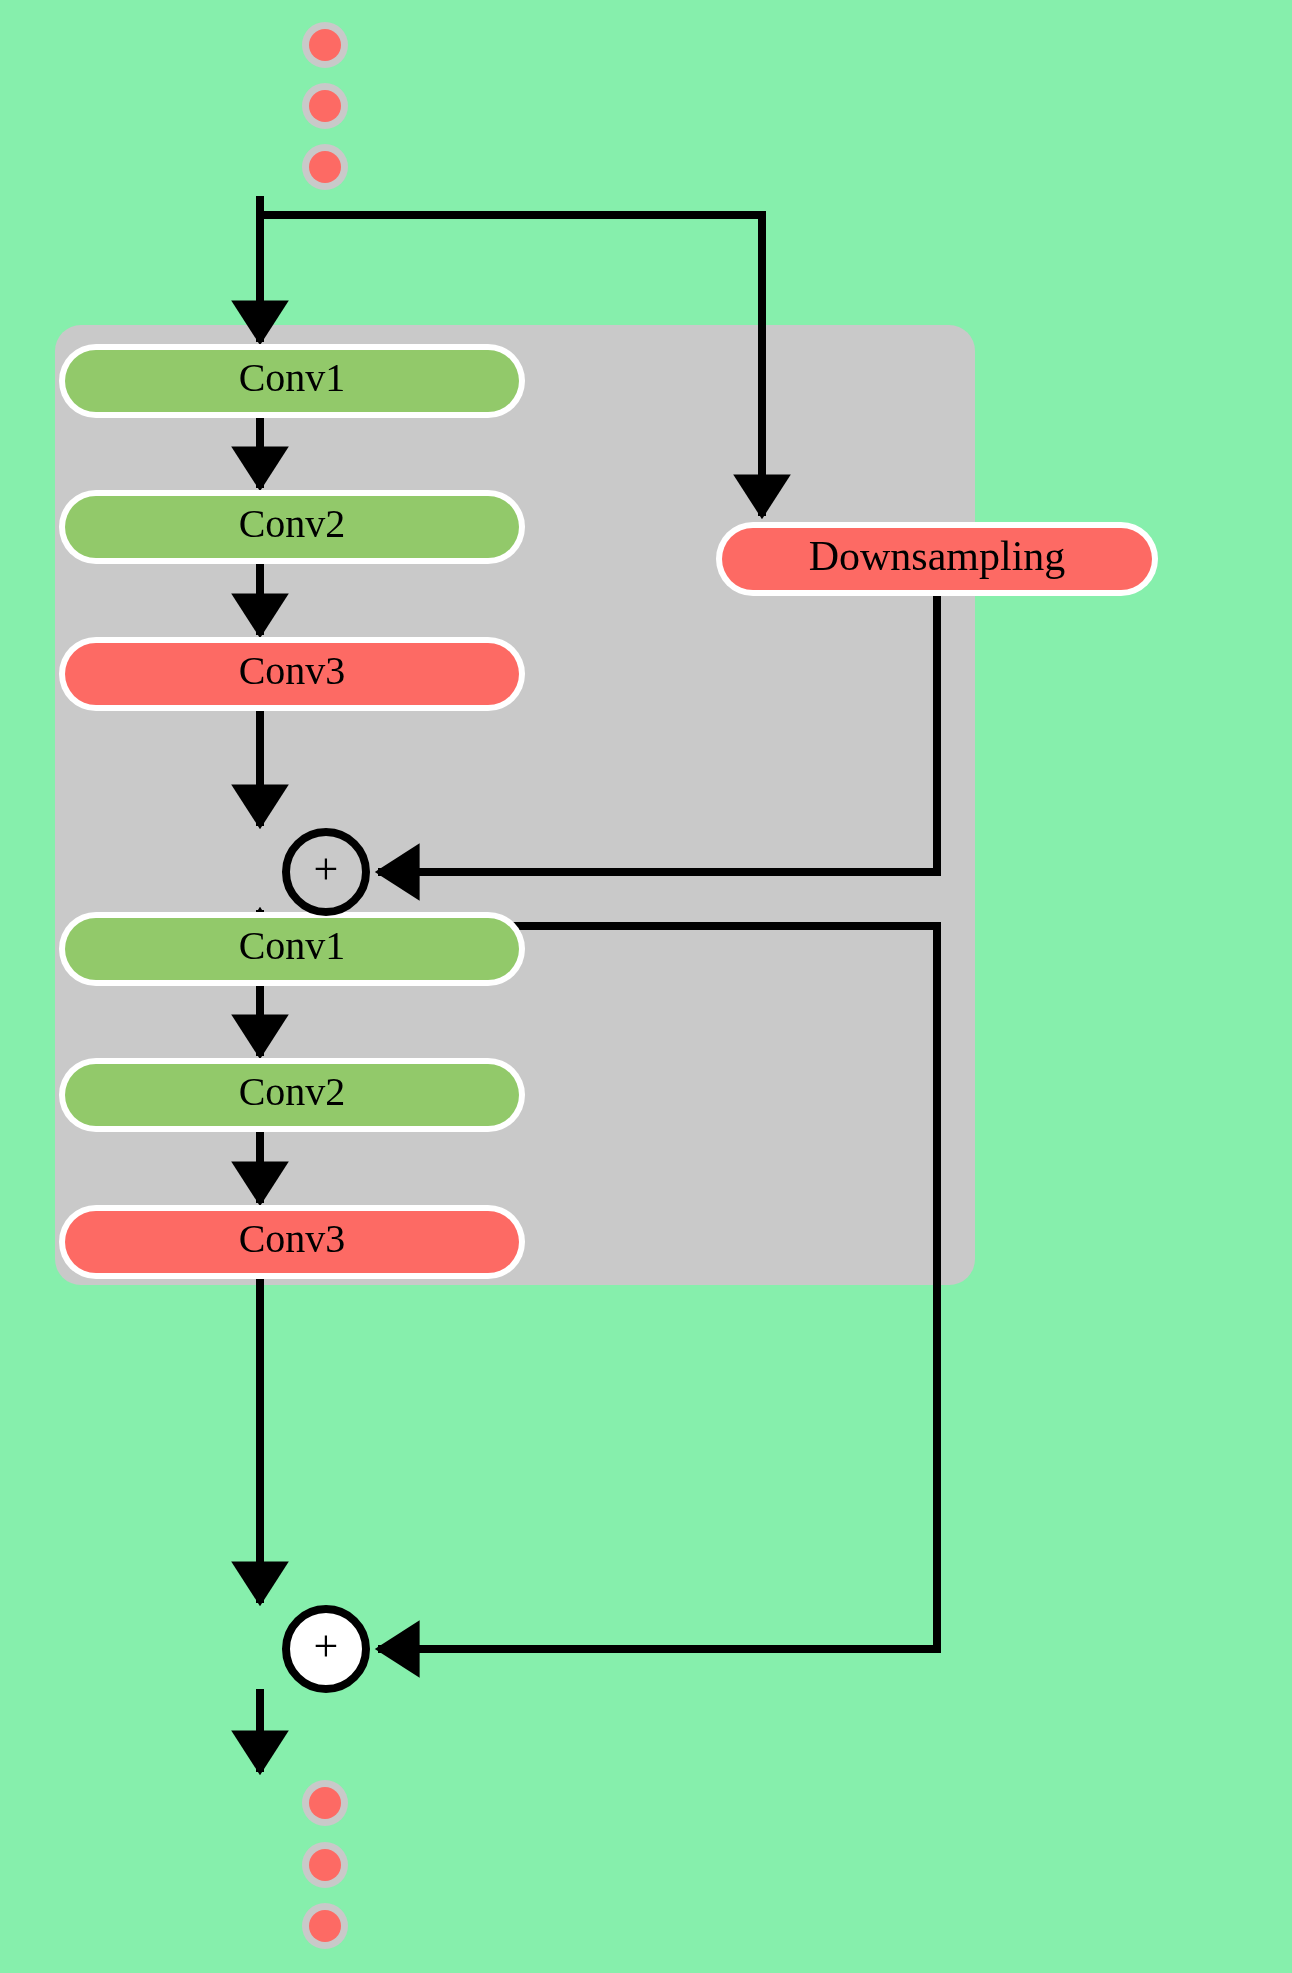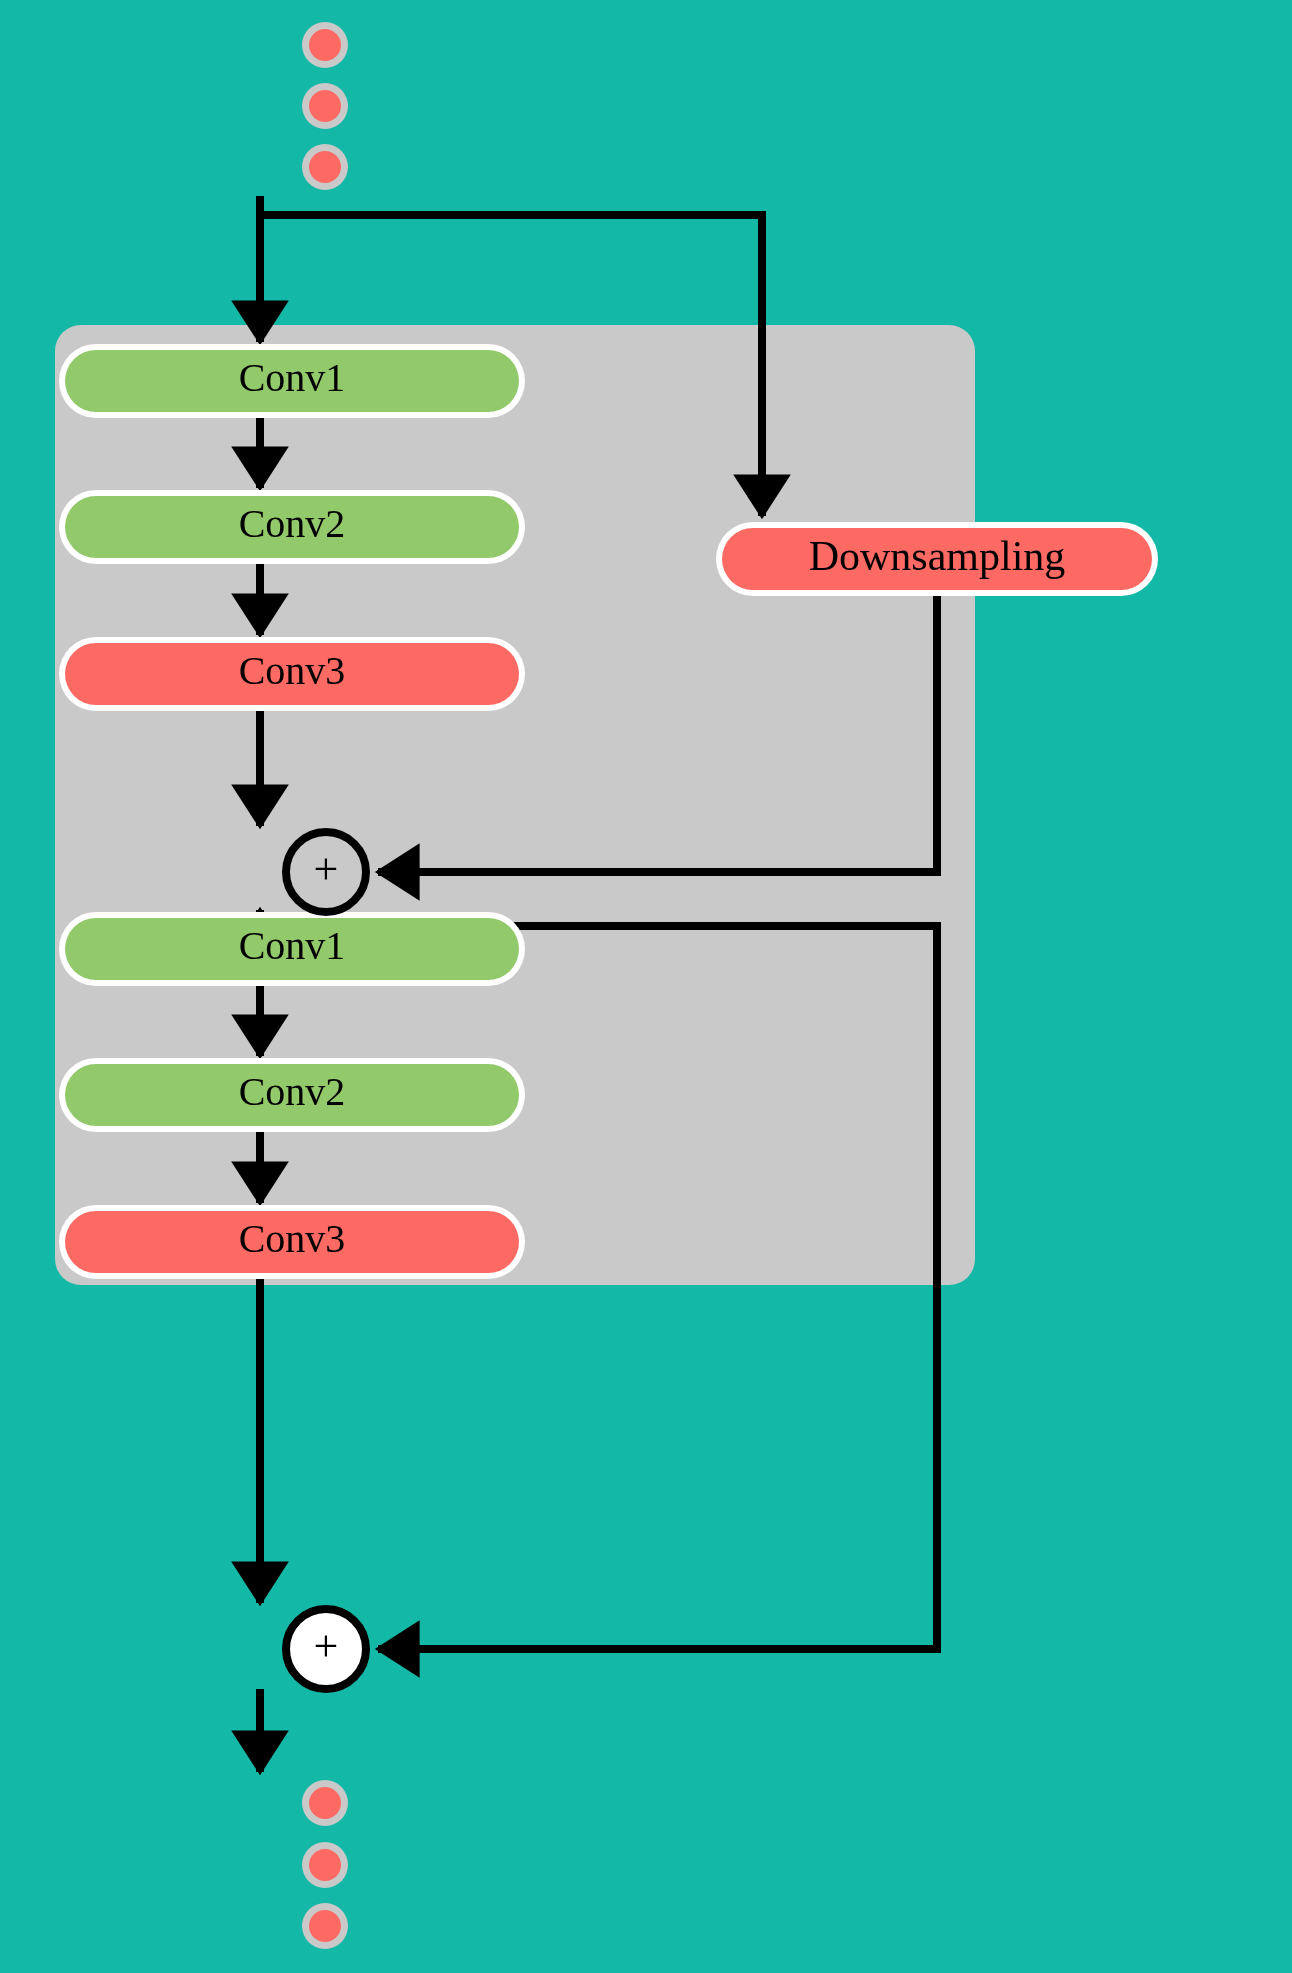--- a/index.html
+++ b/index.html
@@ -10,21 +10,21 @@
   body {
     width: 1292px;
     height: 1973px;
     font-family: "Liberation Serif", "DejaVu Serif", serif;
     overflow: hidden;
   }
   #diagram-root {
     position: relative;
     width: 1292px;
     height: 1973px;
-    background: #14b8a6;
+    background: #86efac;
   }
   svg#resnet-svg {
     display: block;
     width: 1292px;
     height: 1973px;
   }
   .node-label {
     font-family: "Liberation Serif", "DejaVu Serif", serif;
     fill: #000000;
     text-anchor: middle;

